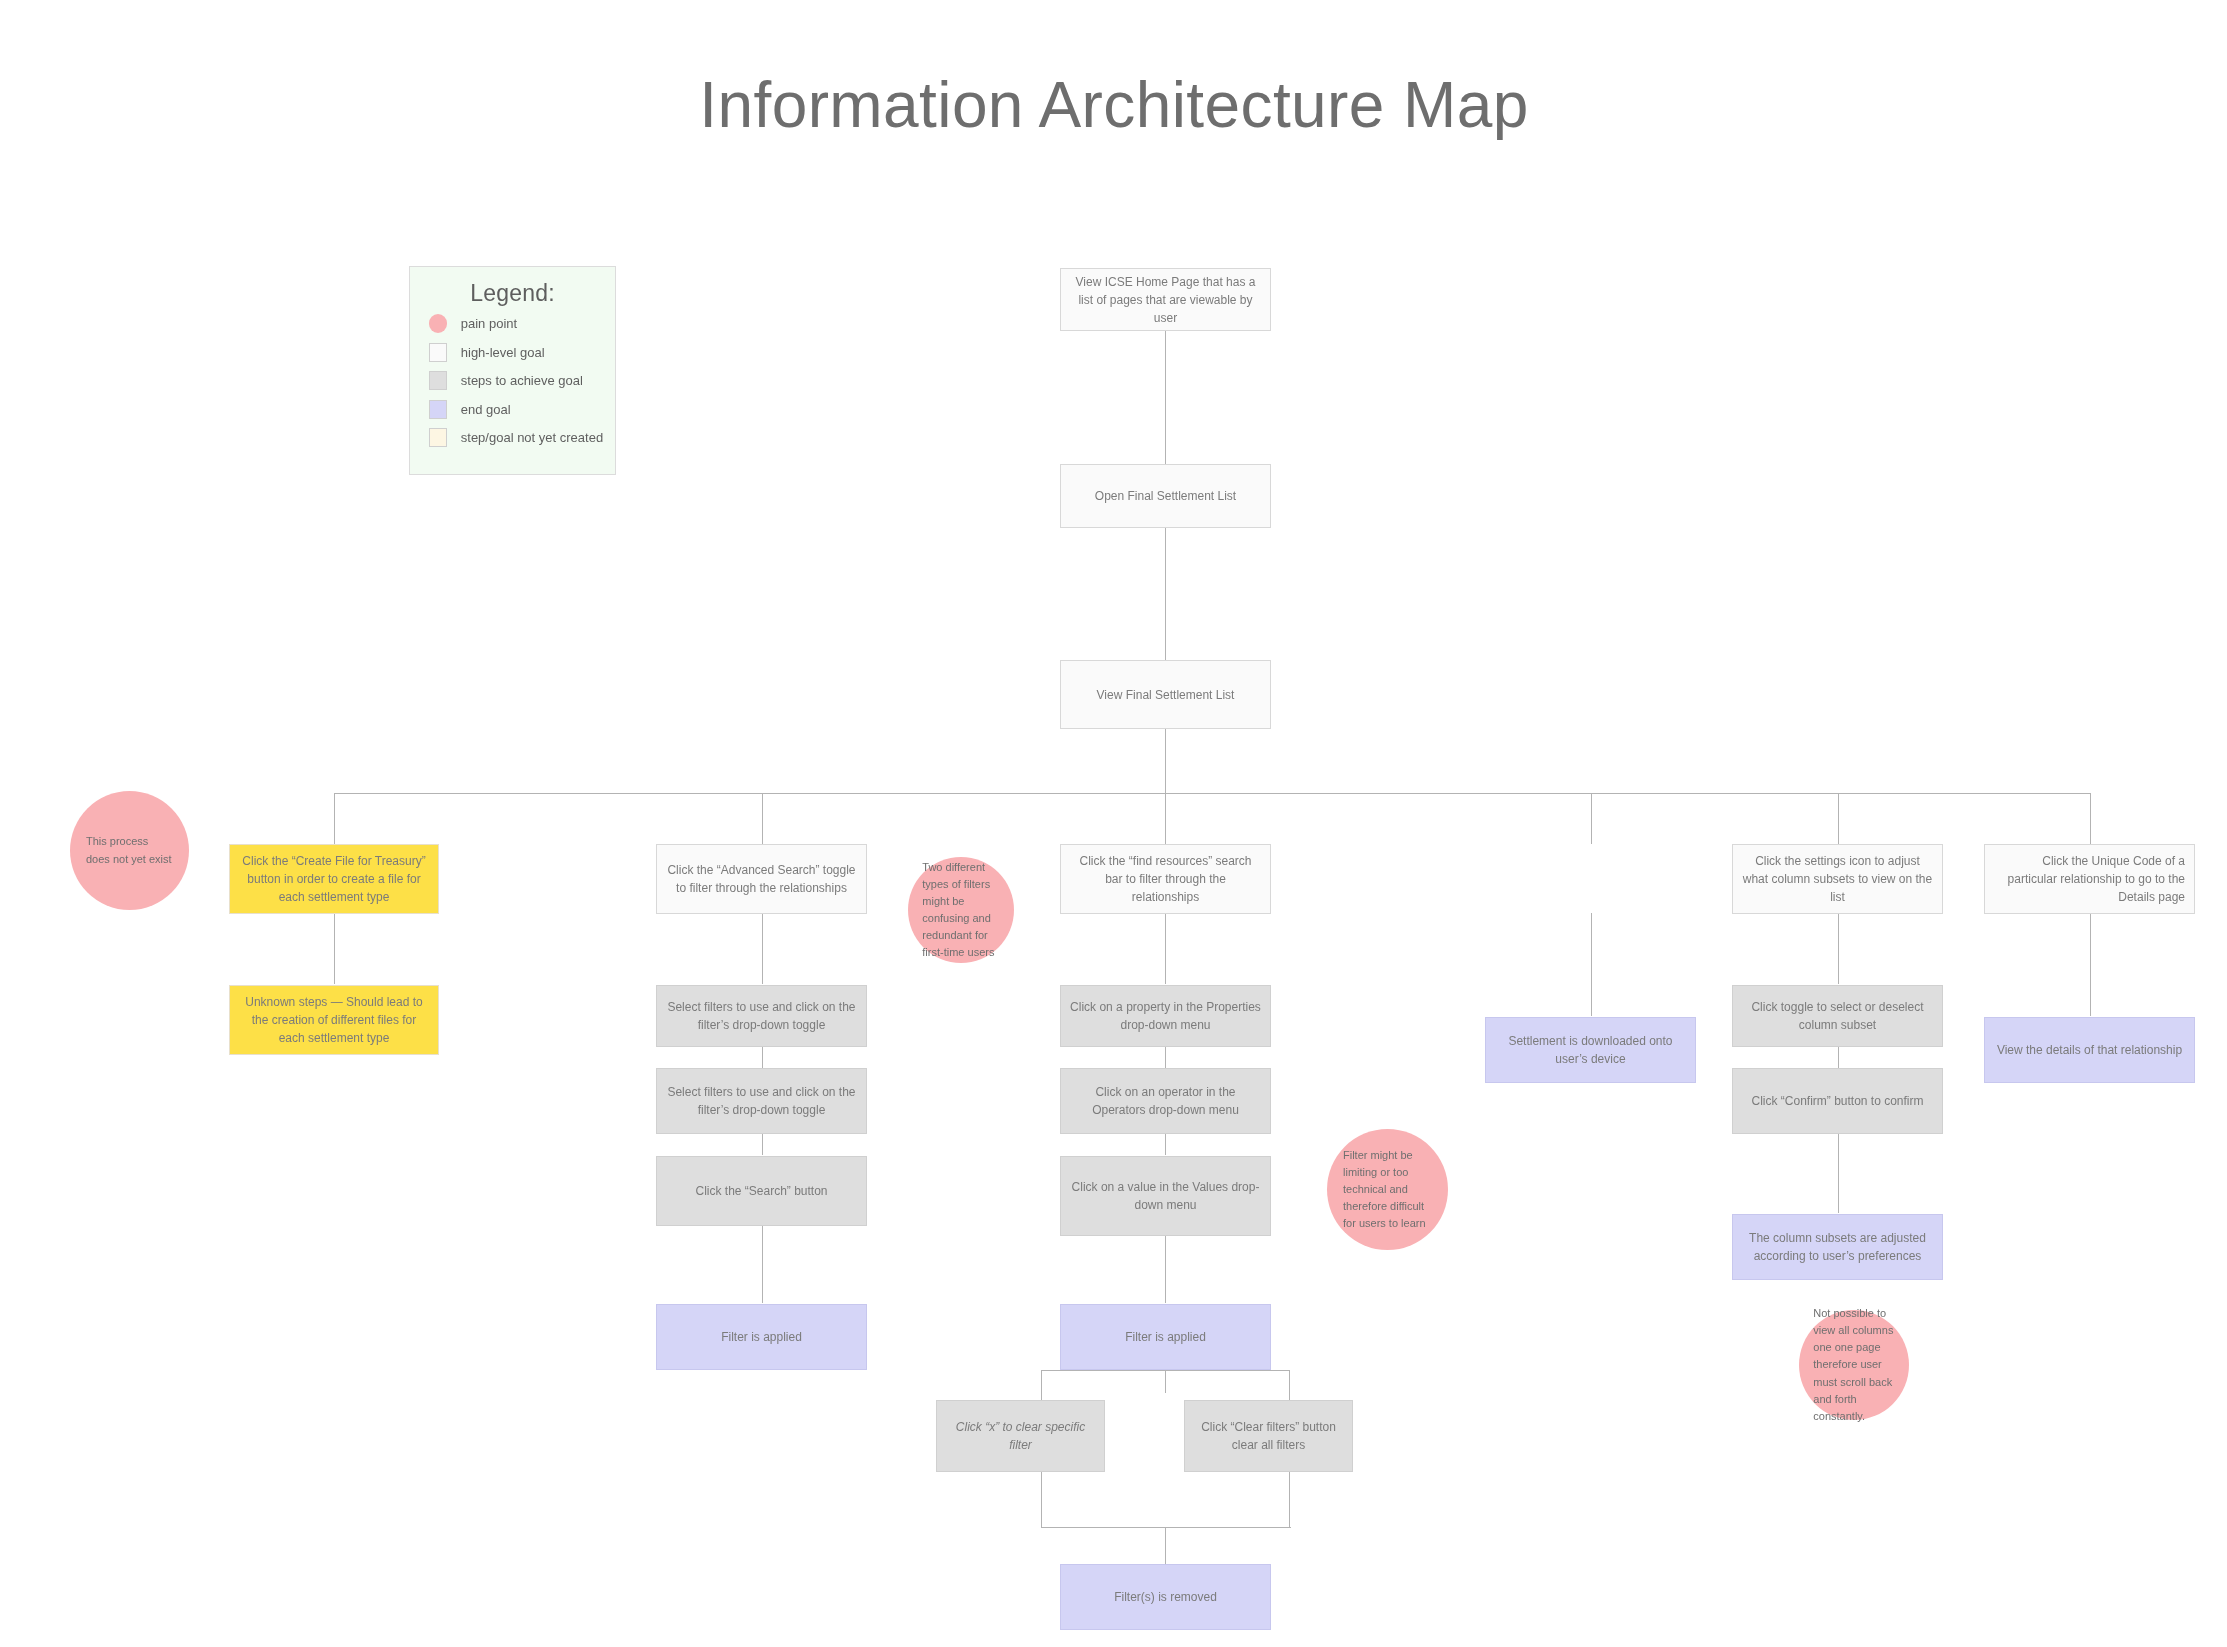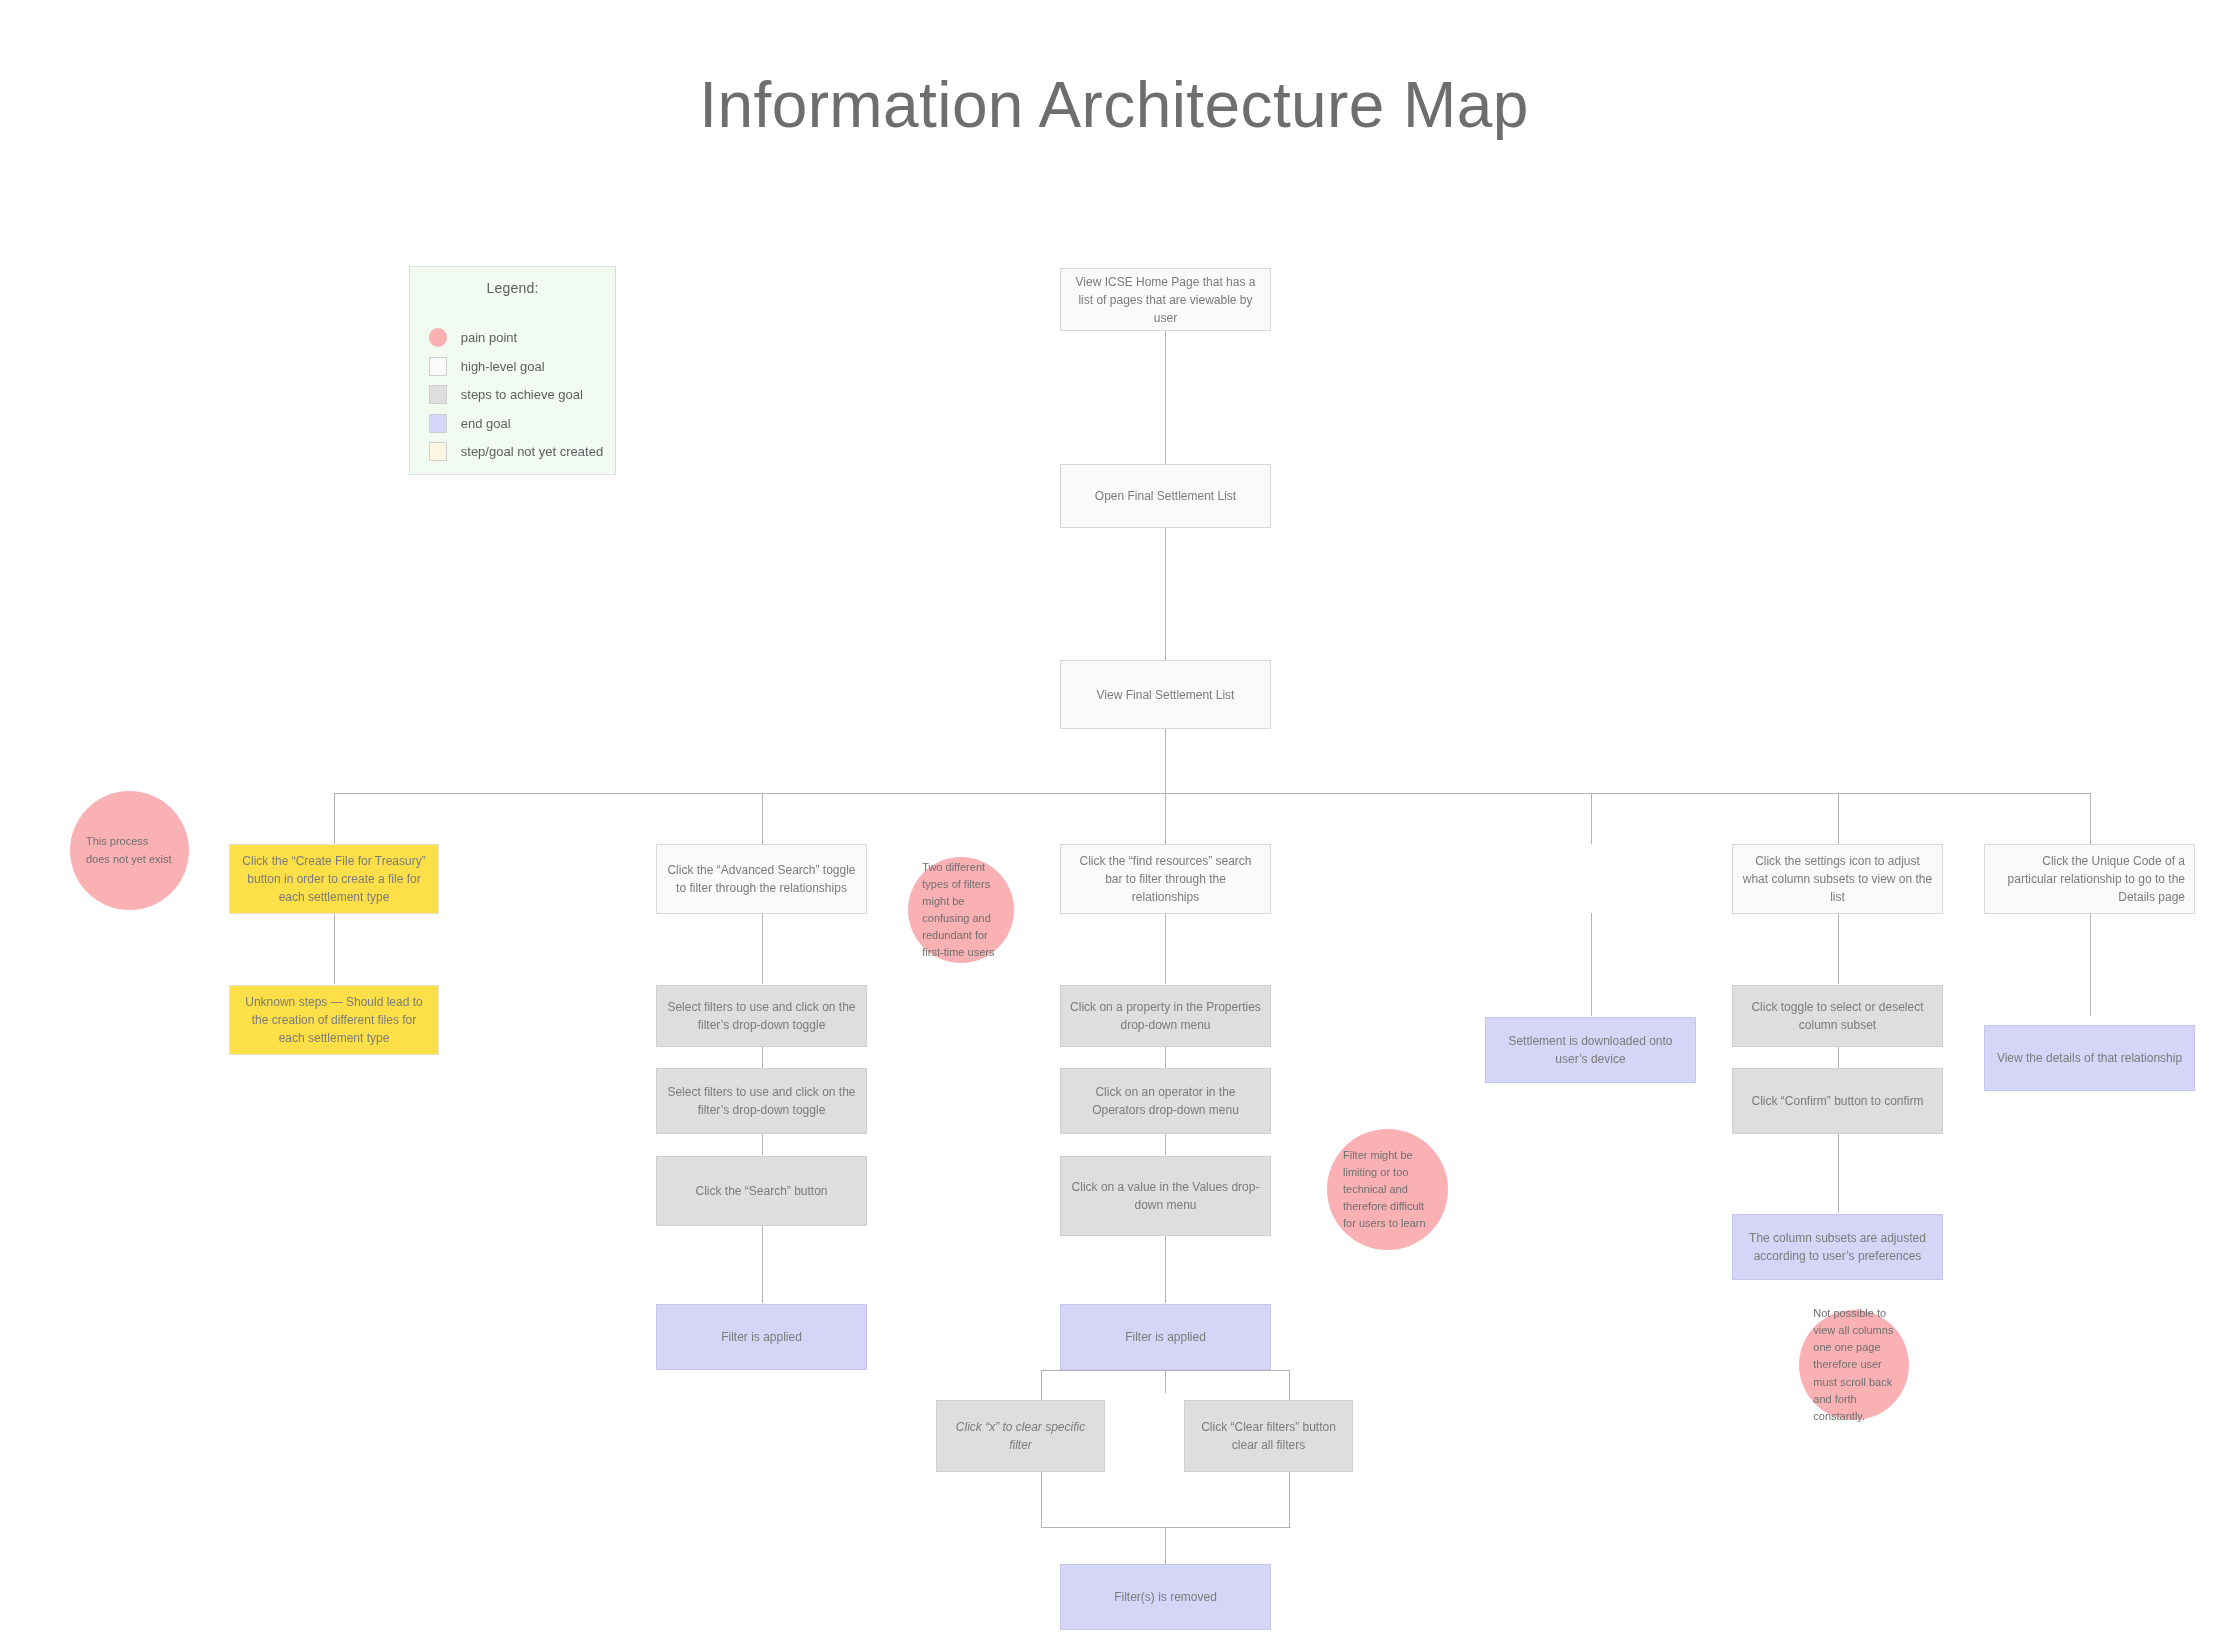--- a/index.html
+++ b/index.html
@@ -41,23 +41,23 @@
     top: 266px;
     width: 207px;
     height: 209px;
     background: #f2fbf2;
     border: 0.9px solid #dcdcdc;
     box-sizing: border-box;
     padding: 12.5px 0 0 0;
   }
   .legend-title {
     text-align: center;
-    font-size: 14px;
+    font-size: 23px;
     color: #5e5e5e;
-    margin-bottom: 28px;
+    margin-bottom: 3px;
     letter-spacing: 0.2px;
   }
   .legend-row {
     display: flex;
     align-items: center;
     height: 28.5px;
     padding-left: 18.7px;
   }
   .legend-swatch {
     width: 18.7px;
@@ -219,21 +219,21 @@
   <div class="node t-end" style="left:1060px; top:1564px; width:211px; height:66px;">Filter(s) is removed</div>
 
   <div class="node t-end" style="left:1485px; top:1017px; width:211px; height:66px;">Settlement is downloaded onto user’s device</div>
 
   <div class="node t-highlevel" style="left:1732px; top:844px; width:211px; height:70px;">Click the settings icon to adjust what column subsets to view on the list</div>
   <div class="node t-step" style="left:1732px; top:985px; width:211px; height:62px;">Click toggle to select or deselect column subset</div>
   <div class="node t-step" style="left:1732px; top:1068px; width:211px; height:66px;">Click “Confirm” button to confirm</div>
   <div class="node t-end" style="left:1732px; top:1214px; width:211px; height:66px;">The column subsets are adjusted according to user’s preferences</div>
 
   <div class="node t-highlevel" style="left:1984px; top:844px; width:211px; height:70px;text-align:right;">Click the Unique Code of a particular relationship to go to the Details page</div>
-  <div class="node t-end" style="left:1984px; top:1017px; width:211px; height:66px;margin-top:8px;">View the details of that relationship</div>
+  <div class="node t-end" style="left:1984px; top:1017px; width:211px; height:66px;">View the details of that relationship</div>
 
   <div class="pain" style="left:70px; top:791px; width:119px; height:119px; padding:0 16px;">
     <span>This process does not yet exist</span>
   </div>
 
   <div class="pain" style="left:908px; top:857px; width:106px; height:106px; padding:0 14.3px;">
     <span>Two different types of filters might be confusing and redundant for first-time users</span>
   </div>
 
   <div class="pain" style="left:1327px; top:1129px; width:121px; height:121px; padding:0 16px;">

